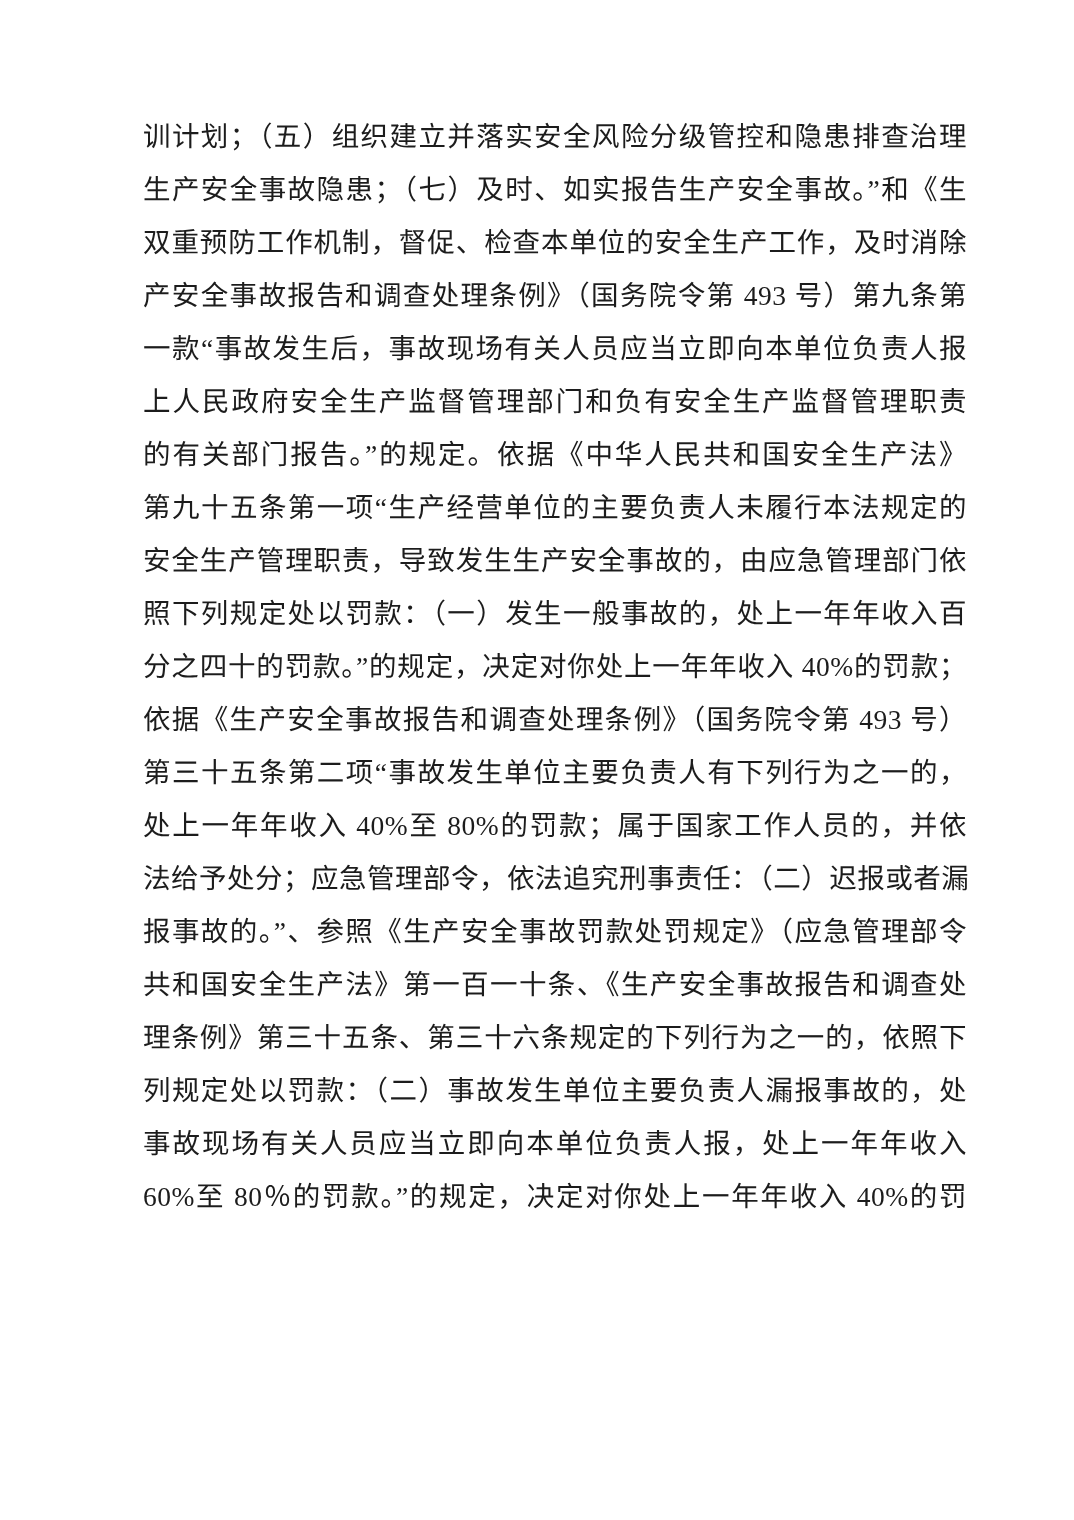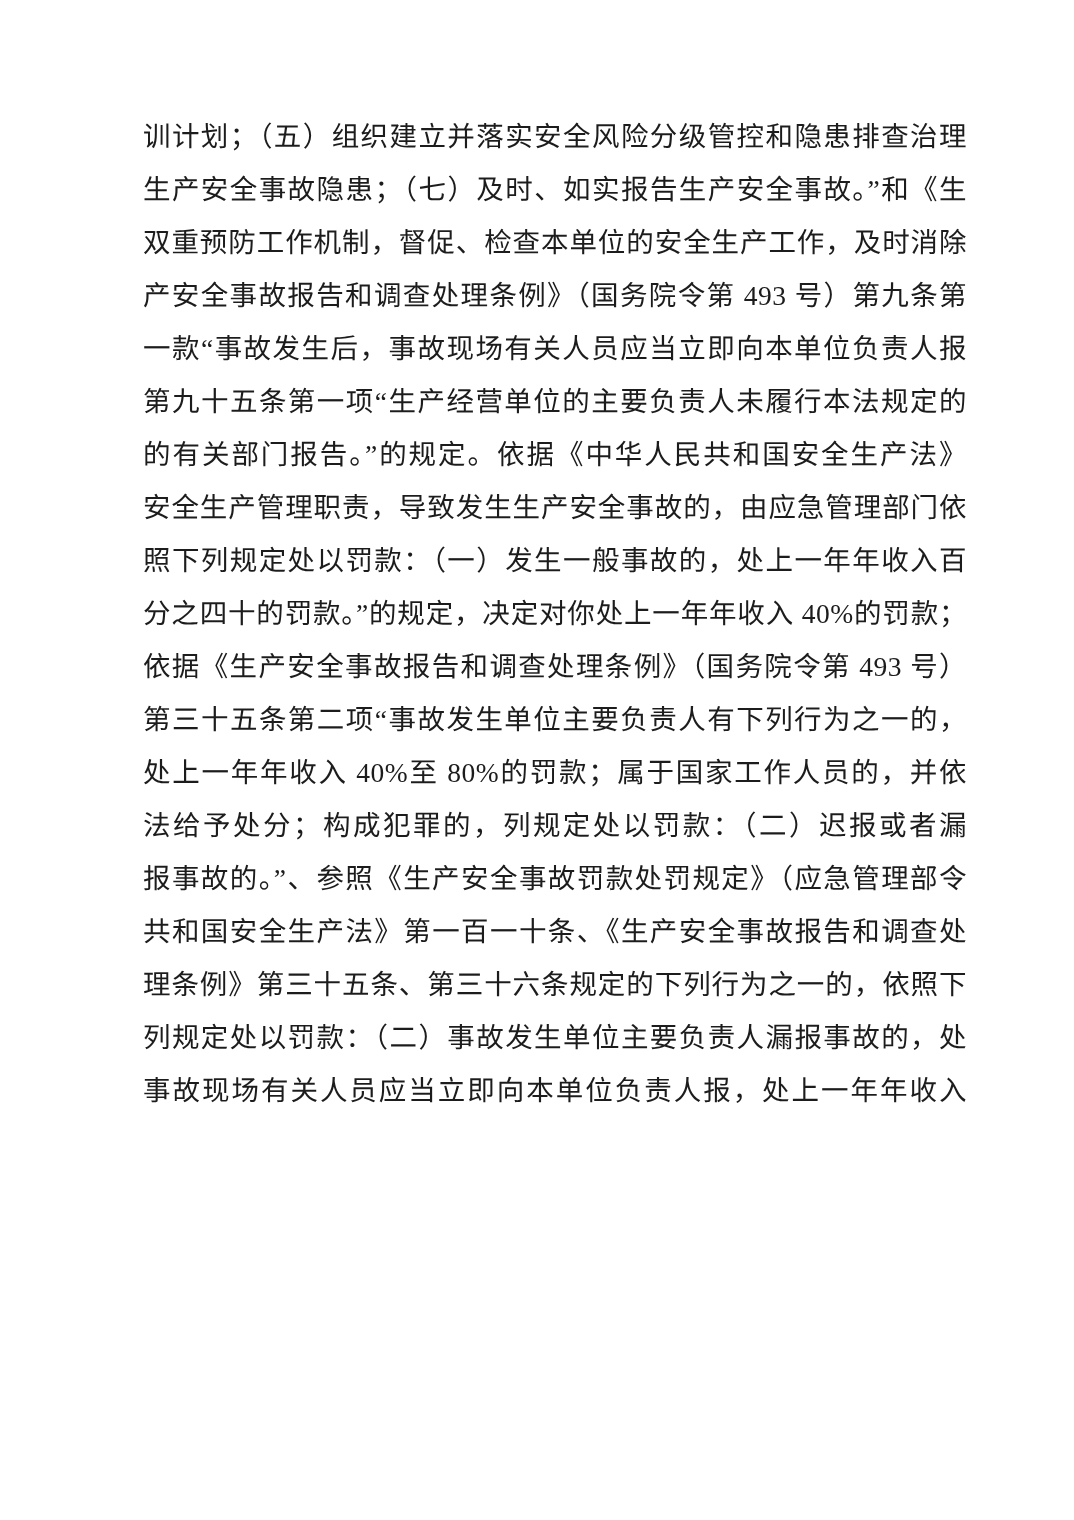--- a/index.html
+++ b/index.html
@@ -46,29 +46,31 @@
 </head>
 <body>
 
 <div class="page">
   <div class="text-block">
       <div class="doc-line">训计划；（五）组织建立并落实安全风险分级管控和隐患排查治理</div>
       <div class="doc-line">生产安全事故隐患；（七）及时、如实报告生产安全事故。”和《生</div>
       <div class="doc-line">双重预防工作机制，督促、检查本单位的安全生产工作，及时消除</div>
       <div class="doc-line">产安全事故报告和调查处理条例》（国务院令第 493 号）第九条第</div>
       <div class="doc-line">一款“事故发生后，事故现场有关人员应当立即向本单位负责人报</div>
+      <div class="doc-line">上人民政府安全生产监督管理部门和负有安全生产监督管理职责</div>
+      <div class="doc-line">的有关部门报告。”的规定。依据《中华人民共和国安全生产法》</div>
       <div class="doc-line">第九十五条第一项“生产经营单位的主要负责人未履行本法规定的</div>
-      <div class="doc-line">的有关部门报告。”的规定。依据《中华人民共和国安全生产法》</div>
       <div class="doc-line">安全生产管理职责，导致发生生产安全事故的，由应急管理部门依</div>
       <div class="doc-line">照下列规定处以罚款：（一）发生一般事故的，处上一年年收入百</div>
       <div class="doc-line">分之四十的罚款。”的规定，决定对你处上一年年收入 40%的罚款；</div>
       <div class="doc-line">依据《生产安全事故报告和调查处理条例》（国务院令第 493 号）</div>
       <div class="doc-line">第三十五条第二项“事故发生单位主要负责人有下列行为之一的，</div>
       <div class="doc-line">处上一年年收入 40%至 80%的罚款；属于国家工作人员的，并依</div>
-      <div class="doc-line">法给予处分；构成犯罪的，列规定处以罚款：（二）迟报或者漏</div>
+      <div class="doc-line">法给予处分；应急管理部令，依法追究刑事责任：（二）迟报或者漏</div>
       <div class="doc-line">报事故的。”、参照《生产安全事故罚款处罚规定》（应急管理部令</div>
       <div class="doc-line">共和国安全生产法》第一百一十条、《生产安全事故报告和调查处</div>
       <div class="doc-line">理条例》第三十五条、第三十六条规定的下列行为之一的，依照下</div>
       <div class="doc-line">列规定处以罚款：（二）事故发生单位主要负责人漏报事故的，处</div>
       <div class="doc-line">事故现场有关人员应当立即向本单位负责人报，处上一年年收入</div>
+      <div class="doc-line">60%至 80％的罚款。”的规定，决定对你处上一年年收入 40%的罚</div>
     </div>
   <div class="footer-rule"></div>
 </div>
 
 </body></html>

